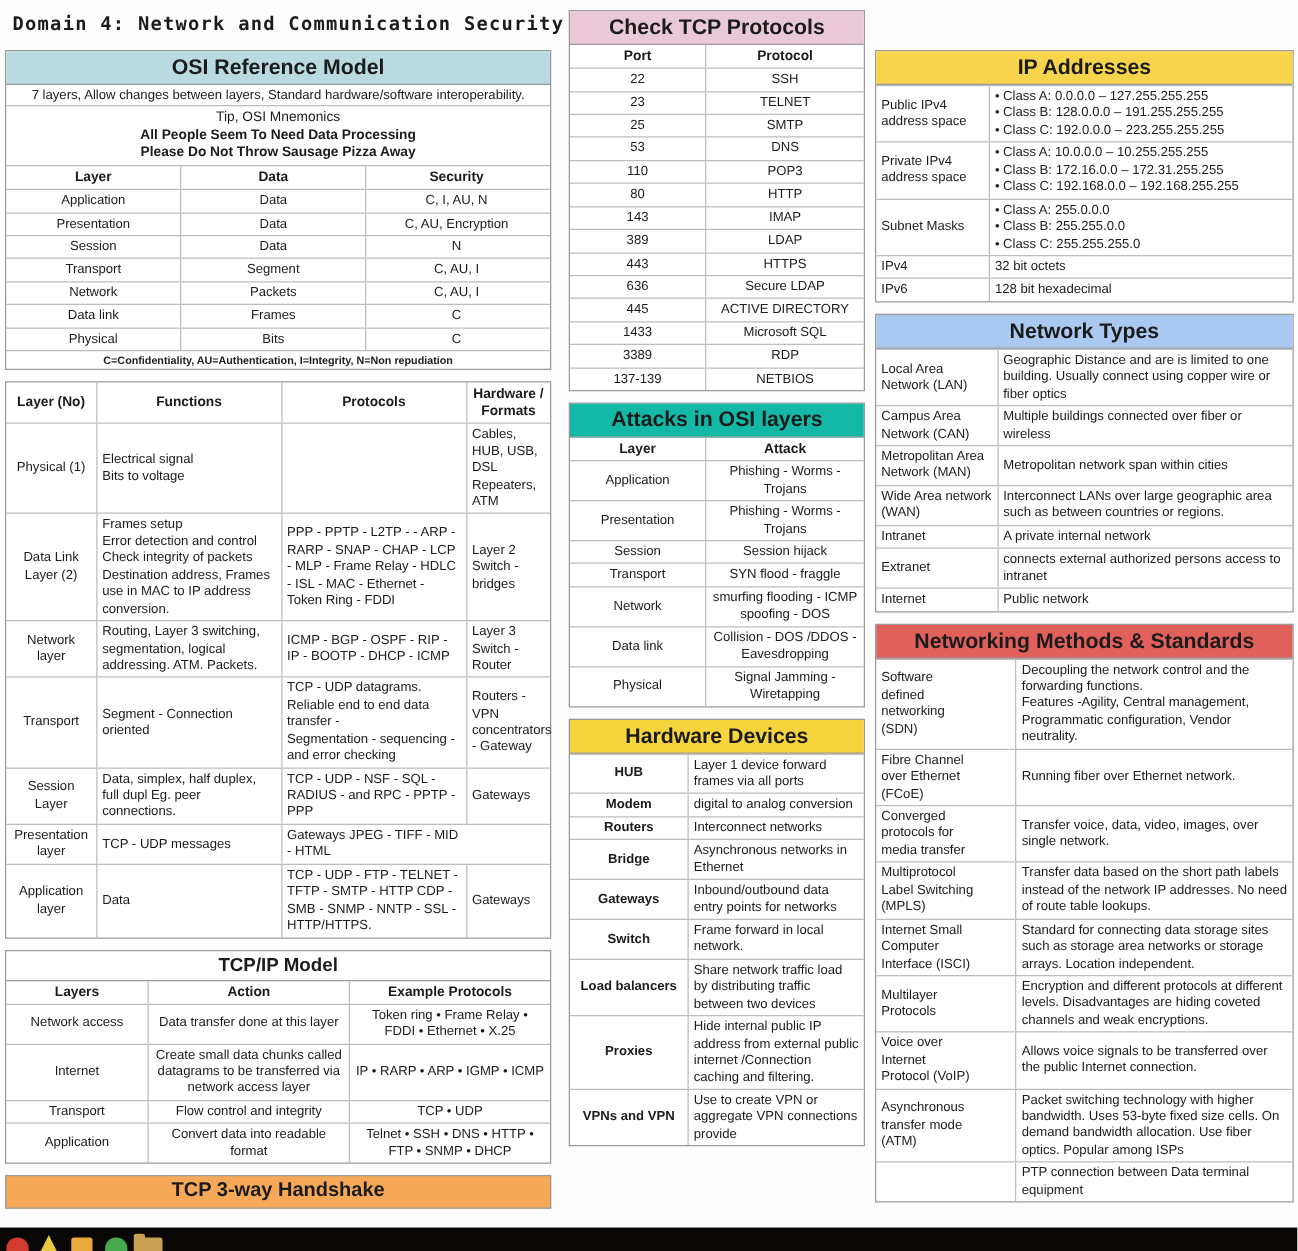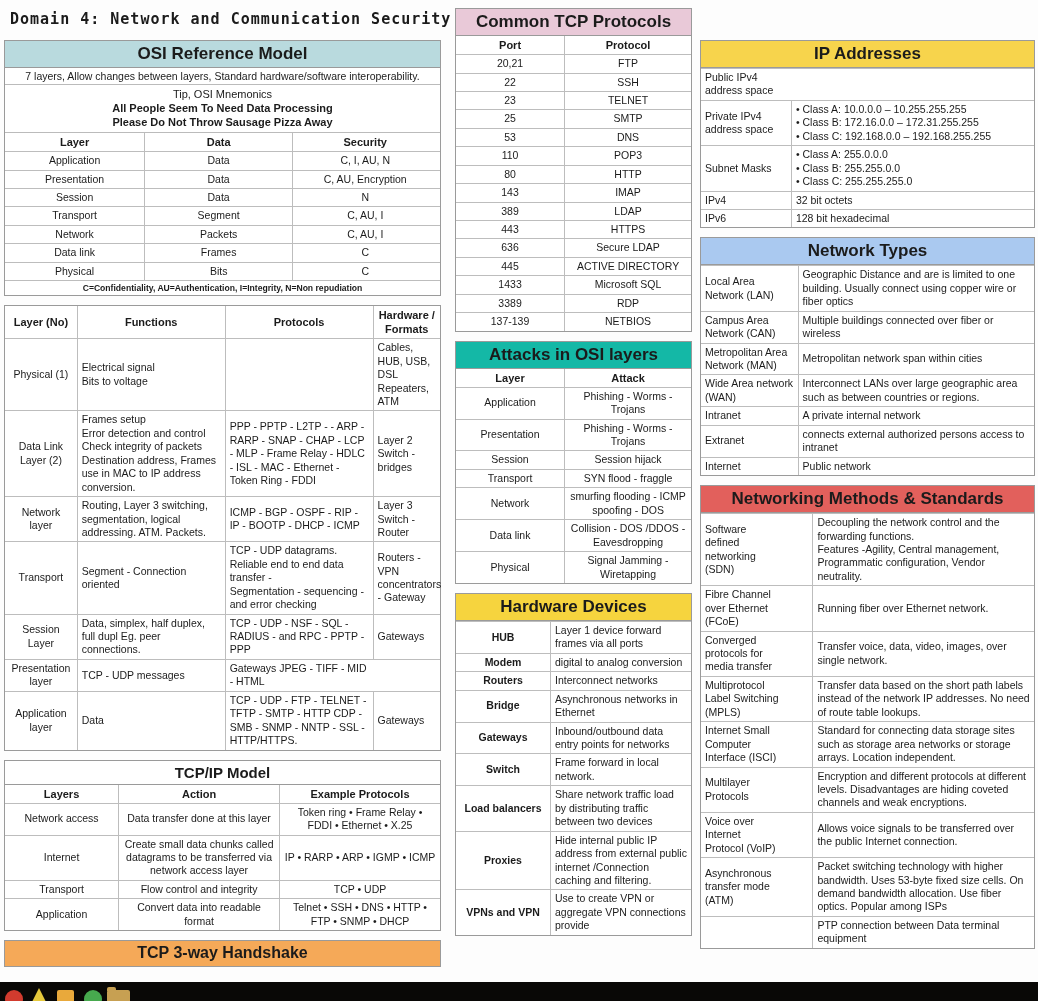--- a/index.html
+++ b/index.html
@@ -204,30 +204,26 @@
         </div>
       </div>
   </div>
 
   <div class="banner" style="background:#f5a958;">TCP 3-way Handshake</div>
 </div>
 
 <div class="col col-mid">
 
   <div class="section tbl-2c">
-    <div class="sec-title" style="background:#e9c9d8;">Common TCP Protocols</div>
+    <div class="sec-title" style="background:#e9c9d8;">Check TCP Protocols</div>
     <div class="thead">
       <div class="tcell">Port</div>
       <div class="tcell">Protocol</div>
     </div>
     <div class="tbody">
-        <div class="trow">
-          <div class="tcell">20,21</div>
-          <div class="tcell">FTP</div>
-        </div>
         <div class="trow">
           <div class="tcell">22</div>
           <div class="tcell">SSH</div>
         </div>
         <div class="trow">
           <div class="tcell">23</div>
           <div class="tcell">TELNET</div>
         </div>
         <div class="trow">
           <div class="tcell">25</div>
@@ -361,20 +357,23 @@
   </div>
 </div>
 
 <div class="col col-right">
 
   <div class="section tbl-ip">
     <div class="sec-title" style="background:#f7d44c;">IP Addresses</div>
     <div class="tbody">
         <div class="trow">
           <div class="tcell">Public IPv4 address space</div>
+          <div class="tcell">• Class A: 0.0.0.0 – 127.255.255.255
+• Class B: 128.0.0.0 – 191.255.255.255
+• Class C: 192.0.0.0 – 223.255.255.255</div>
         </div>
         <div class="trow">
           <div class="tcell">Private IPv4 address space</div>
           <div class="tcell">• Class A: 10.0.0.0 – 10.255.255.255
 • Class B: 172.16.0.0 – 172.31.255.255
 • Class C: 192.168.0.0 – 192.168.255.255</div>
         </div>
         <div class="trow">
           <div class="tcell">Subnet Masks</div>
           <div class="tcell">• Class A: 255.0.0.0

